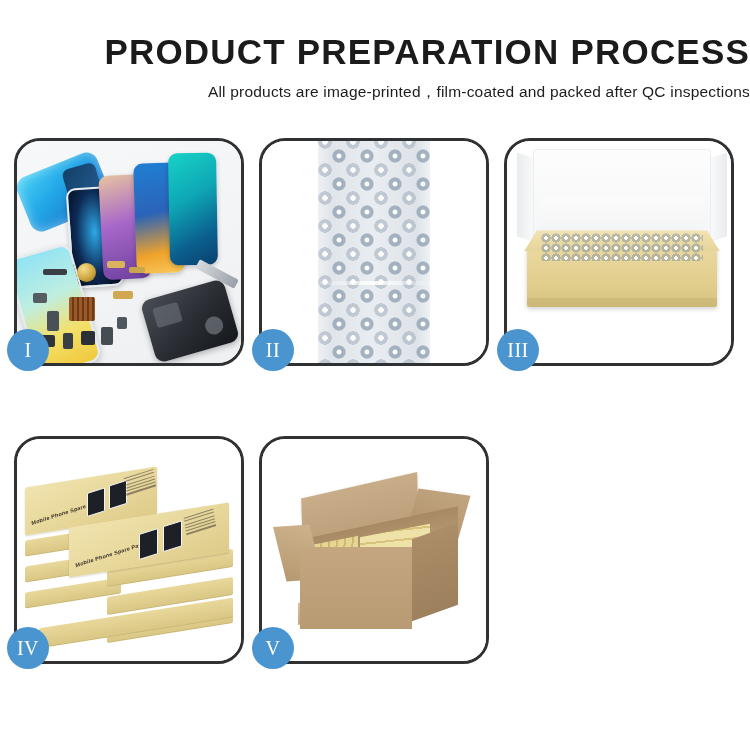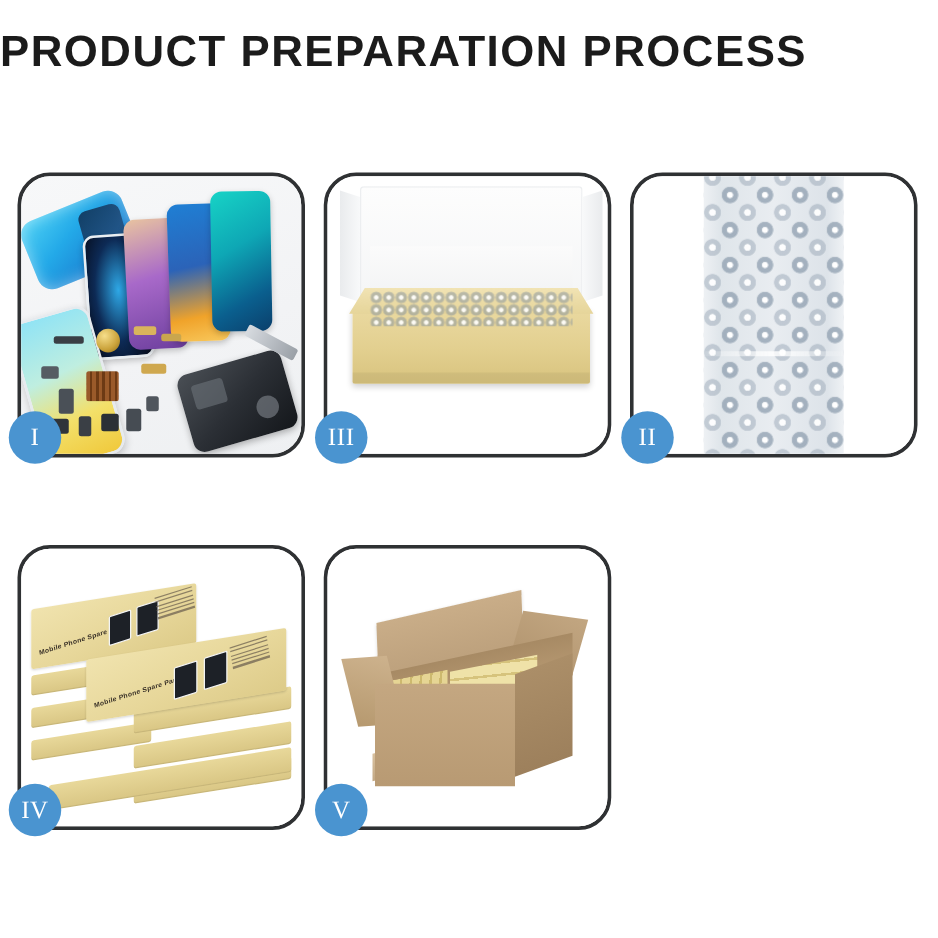--- a/index.html
+++ b/index.html
@@ -4,21 +4,21 @@
 <style>
   html,body{margin:0;padding:0;}
   body{
     width:750px;height:750px;background:#ffffff;
     font-family:"Liberation Sans","DejaVu Sans",sans-serif;
     overflow:hidden;
   }
   .page{position:relative;width:750px;height:750px;background:#fff;}
 
   
-  .header{padding-top:24px;text-align:left;}
+  .header{padding-top:34px;text-align:right;}
   .title{
     font-size:35px;font-weight:700;color:#1b1b1b;
     letter-spacing:1.2px;line-height:1;white-space:nowrap;
   }
   .subtitle{
     margin-top:13px;font-size:15.5px;color:#1d1d1d;
     letter-spacing:.2px;white-space:nowrap;font-weight:400;
   }
 
   
@@ -196,20 +196,21 @@
   .sheen{position:absolute;right:0px;top:-6px;width:52px;height:26px;
     background:linear-gradient(120deg,rgba(255,255,255,.9),rgba(235,238,240,.3));transform:rotate(-8deg);}
 </style>
 </head>
 <body>
 
 <div class="page">
 
   <div class="header">
     <div class="title">PRODUCT PREPARATION PROCESS</div>
+    <div class="subtitle">All products are image-printed，film-coated and packed after QC inspections</div>
   </div>
 
   <div class="grid">
 
     <div class="panel">
       <div class="panel-inner p1">
         <div class="adh"></div>
         <div class="fan">
           <div class="ph ph1"></div>
           <div class="ph ph2"></div>
@@ -230,40 +231,40 @@
         <div class="bar b9"></div>
         <div class="bar b10"></div>
         <div class="bar b11"></div>
         <div class="chassis"></div>
         <div class="tweez"></div>
       </div>
       <div class="badge">I</div>
     </div>
 
     <div class="panel">
+      <div class="panel-inner p2">
+        <div class="wrapcol">
+          <div class="bubbles"></div>
+          <div class="bubbles2"></div>
+          <div class="seam"></div>
+        </div>
+      </div>
+      <div class="badge">II</div>
+    </div>
+
+    <div class="panel">
       <div class="panel-inner p3">
         <div class="lid"></div>
         <div class="foam"></div>
         <div class="boxbase">
           <div class="bw-in"></div>
           <div class="lip"></div>
         </div>
       </div>
       <div class="badge">III</div>
-    </div>
-
-    <div class="panel">
-      <div class="panel-inner p2">
-        <div class="wrapcol">
-          <div class="bubbles"></div>
-          <div class="bubbles2"></div>
-          <div class="seam"></div>
-        </div>
-      </div>
-      <div class="badge">II</div>
     </div>
 
     <div class="panel">
       <div class="panel-inner p4">
         <div class="stackwrap">
 
           <div class="ybox yside" style="left:0px;top:70px;width:96px;height:16px;"></div>
           <div class="ybox yside" style="left:0px;top:96px;width:96px;height:16px;"></div>
           <div class="ybox yside" style="left:0px;top:122px;width:96px;height:16px;"></div>
 

